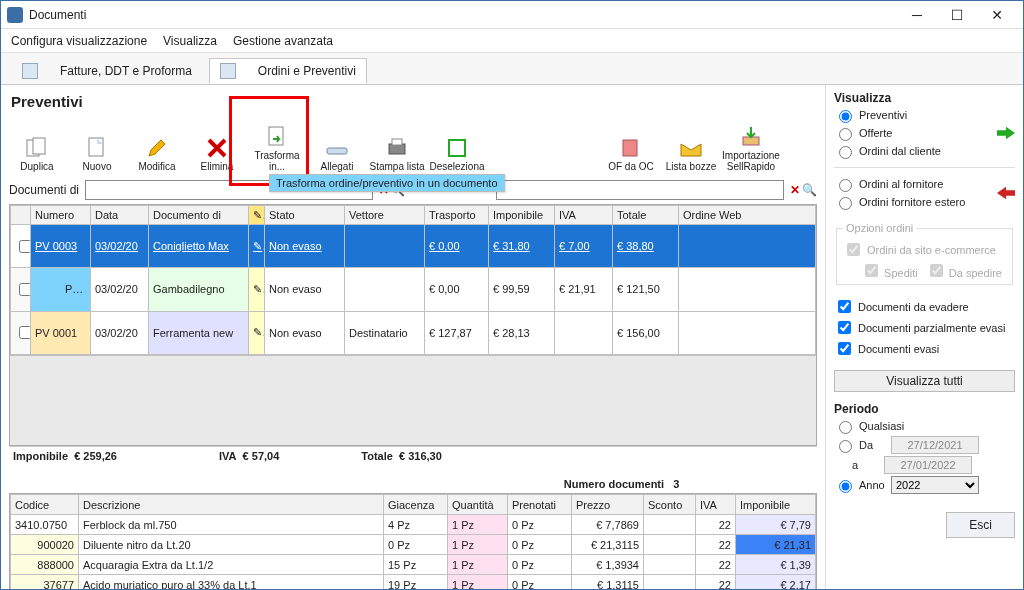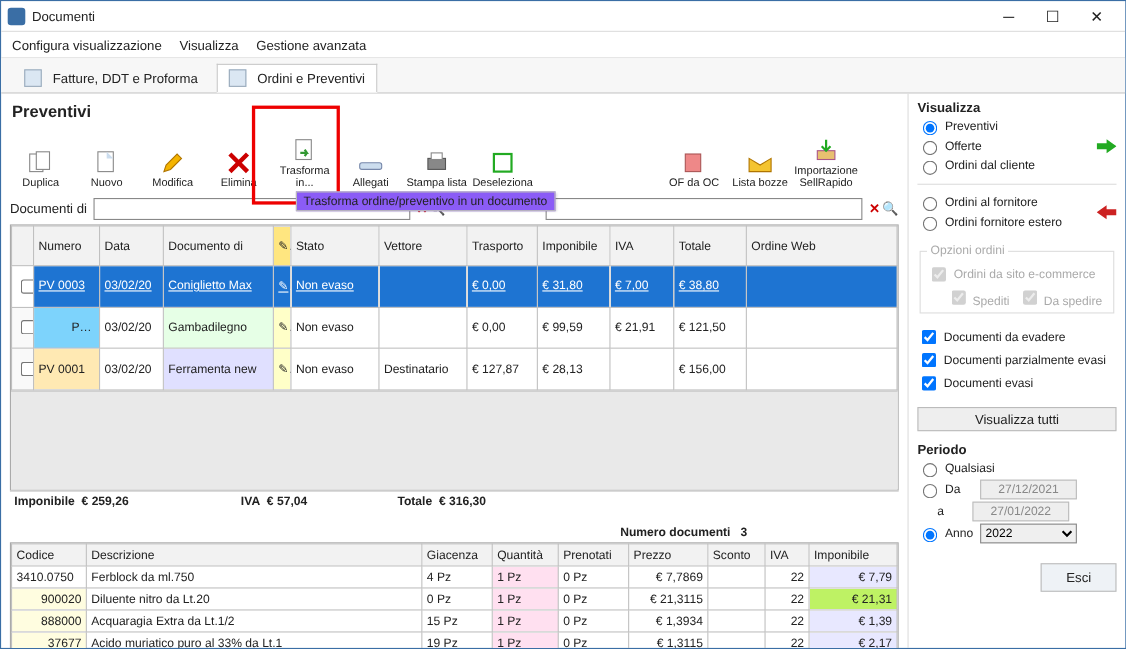--- a/index.html
+++ b/index.html
@@ -10,51 +10,51 @@
   .titlebar .app-icon { width:16px; height:16px; background:#3a6ea5; border-radius:3px; margin-right:6px; display:inline-block; }
   .titlebar .title { flex:1; font-size:12px; }
   .titlebar .winbtn { width:40px; height:24px; display:flex; align-items:center; justify-content:center; font-size:14px; }
 
   
   .menubar { height: 24px; display:flex; align-items:center; padding:0 10px; gap:16px; border-bottom:1px solid #e0e0e0; }
   .menubar span { cursor:default; }
 
   
   .tabrow { height:32px; display:flex; align-items:center; padding:4px 10px 0; gap:6px; background:#f7f7f7; border-bottom:1px solid #c8c8c8; }
-  .tab { display:flex; align-items:center; gap:10px; padding:4px 10px; border:1px solid transparent; font-size:12px; }
+  .tab { display:flex; align-items:center; gap:22px; padding:4px 10px; border:1px solid transparent; font-size:12px; }
   .tab.active { background:#fff; border:1px solid #c8c8c8; border-bottom:1px solid #fff; }
   .tab-icon { width:16px; height:16px; background:#dbe7f3; border:1px solid #9ab; display:inline-block; }
 
   
   .main { display:flex; height:calc(590px - 28px - 24px - 32px); }
   .left { flex:1; display:flex; flex-direction:column; padding:6px 8px 6px 8px; }
   .right { width:198px; border-left:1px solid #ddd; padding:6px 8px; display:flex; flex-direction:column; gap:10px; }
 
   
   .section-title { font-weight:bold; font-size:15px; margin:2px 0 4px 2px; }
   .toolbar { display:flex; gap:4px; position:relative; }
   .tool { width:56px; height:60px; display:flex; flex-direction:column; align-items:center; justify-content:flex-end; gap:2px; font-size:10px; text-align:center; cursor:default; padding-bottom:2px; }
   .tool .ticon { width:28px; height:24px; display:flex; align-items:center; justify-content:center; }
   .tool .tlabel { line-height:1.05; }
   .tool-gap { width:110px; }
   .redbox { position:absolute; border:3px solid #e00; pointer-events:none; }
 
   
-  .tooltip { position:absolute; background:#8b5cf6; border:1px solid #bbb; padding:2px 6px; font-size:11px; box-shadow:1px 1px 2px rgba(0,0,0,.15); white-space:nowrap; }
+  .tooltip { position:absolute; background:#7dd3fc; border:1px solid #bbb; padding:2px 6px; font-size:11px; box-shadow:1px 1px 2px rgba(0,0,0,.15); white-space:nowrap; }
 
   
   .searchrow { display:flex; align-items:center; gap:6px; margin:6px 0 4px 0; }
   .searchrow input { flex:1; height:20px; border:1px solid #888; padding:0 4px; }
   .searchrow .ricerca { width:200px; }
   .search-icons { display:flex; gap:2px; align-items:center; }
 
   
   table { border-collapse:collapse; width:100%; table-layout:fixed; }
   th, td { border:1px solid #c0c0c0; padding:2px 4px; font-size:11px; overflow:hidden; white-space:nowrap; text-overflow:ellipsis; }
-  th { background:#f2f2f2; text-align:left; font-weight:normal; height:36px; }
+  th { background:#f2f2f2; text-align:left; font-weight:normal; height:19px; }
   .doc-table { height:150px; }
   .doc-table tbody tr { height:20px; }
   .row-selected td { background:#1e74d2; color:#fff;text-decoration:underline; }
   .row-hl1 td:nth-child(2){ background:#7dd3fc;padding-left:34px; }
   .row-hl2 td:nth-child(2){ background:#ffe9b3; }
   .pencil-cell { background:#ffffc8; width:14px; text-align:center; }
   .checkbox-cell { width:18px; text-align:center; background:#f9f9f9; }
   .table-wrap { border:1px solid #aaa; }
 
   
@@ -360,21 +360,21 @@
           </tr>
           <tr>
             <td class="code-y">900020</td>
             <td>Diluente nitro da Lt.20</td>
             <td>0 Pz</td>
             <td class="qty">1 Pz</td>
             <td>0 Pz</td>
             <td style="text-align:right;">€ 21,3115</td>
             <td></td>
             <td style="text-align:right;">22</td>
-            <td style="text-align:right;background:#bef264;">€ 21,31</td>
+            <td style="text-align:right;background:#3b82f6;">€ 21,31</td>
           </tr>
           <tr>
             <td class="code-y">888000</td>
             <td>Acquaragia Extra da Lt.1/2</td>
             <td>15 Pz</td>
             <td class="qty">1 Pz</td>
             <td>0 Pz</td>
             <td style="text-align:right;">€ 1,3934</td>
             <td></td>
             <td style="text-align:right;">22</td>

